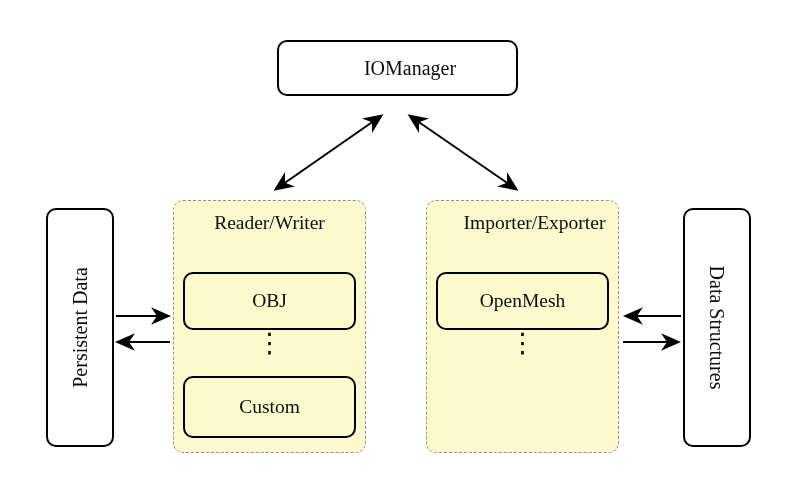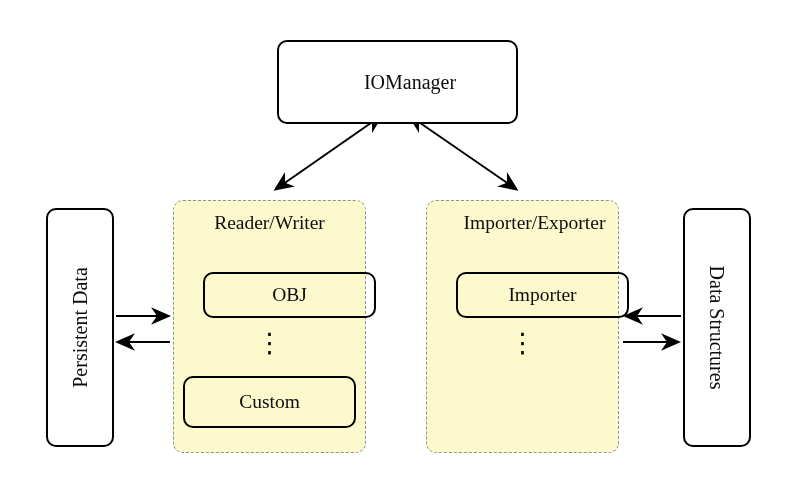--- a/index.html
+++ b/index.html
@@ -34,21 +34,21 @@
     box-sizing: border-box;
     background: var(--node-fill);
     border: 2.5px solid var(--node-border);
     border-radius: 10px;
     display: flex;
     align-items: center;
     justify-content: center;
     font-size: 20px;
     text-align: center;
   }
-  .node-iomanager { left: 277px; top: 40px; width: 241px; height: 84px; padding-left: 25px; }
+  .node-iomanager { left: 277px; top: 40px; width: 241px; height: 56px; padding-left: 25px; }
   .node-persistent { left: 46px; top: 208px; width: 68px; height: 239px; }
   .node-datastruct { left: 683px; top: 208px; width: 68px; height: 239px; }
   .rot-ccw { transform: rotate(-90deg); white-space: nowrap; }
   .rot-cw  { transform: rotate(90deg);  white-space: nowrap; }
   .group {
     position: absolute;
     top: 200px;
     width: 193px;
     height: 253px;
     box-sizing: border-box;
@@ -72,22 +72,22 @@
     border: 2.5px solid var(--node-border);
     border-radius: 10px;
     display: flex;
     flex-direction: column;
     align-items: center;
     justify-content: center;
     font-size: 19.5px;
     line-height: 1.3;
     text-align: center;
   }
-  .inner-first  { top: 71px;  height: 46px; margin-left: 20px; }
-  .inner-second { top: 175px; height: 52px; }
+  .inner-first  { top: 71px;  height: 58px; }
+  .inner-second { top: 175px; height: 62px; }
   .dots {
     position: absolute;
     top: 128px;
     left: 0;
     width: 100%;
     text-align: center;
     font-family: "DejaVu Sans", sans-serif;
     font-size: 27px;
     line-height: 1;
     color: #0d0d0d;
@@ -131,18 +131,18 @@
     </div>
     <div class="dots">⋮</div>
     <div class="inner-node inner-second">
       <span>Custom</span>
     </div>
   </div>
 
   <div class="group group-right">
     <div class="group-title">Importer/Exporter</div>
     <div class="inner-node inner-first">
-      <span>Importer</span>
+      <span>OpenMesh</span>
     </div>
     <div class="dots">⋮</div>
   </div>
 
 </div>
 
 </body></html>

